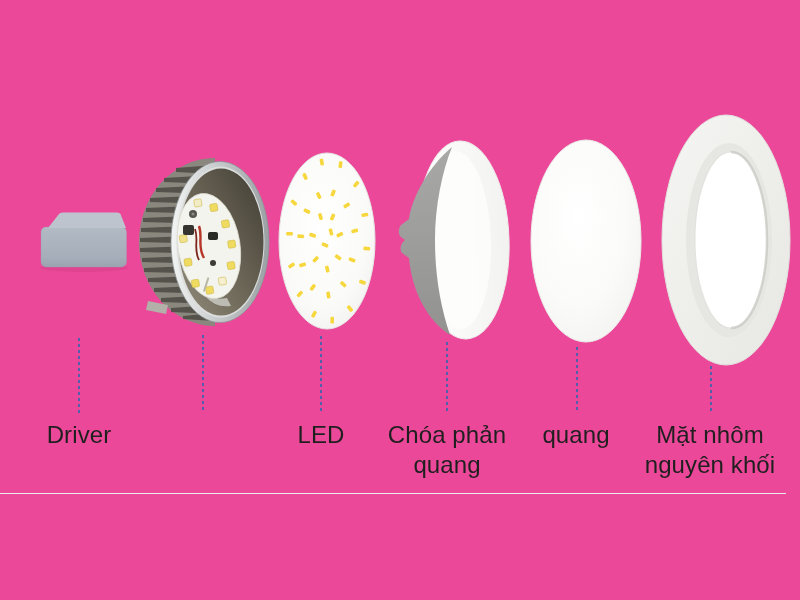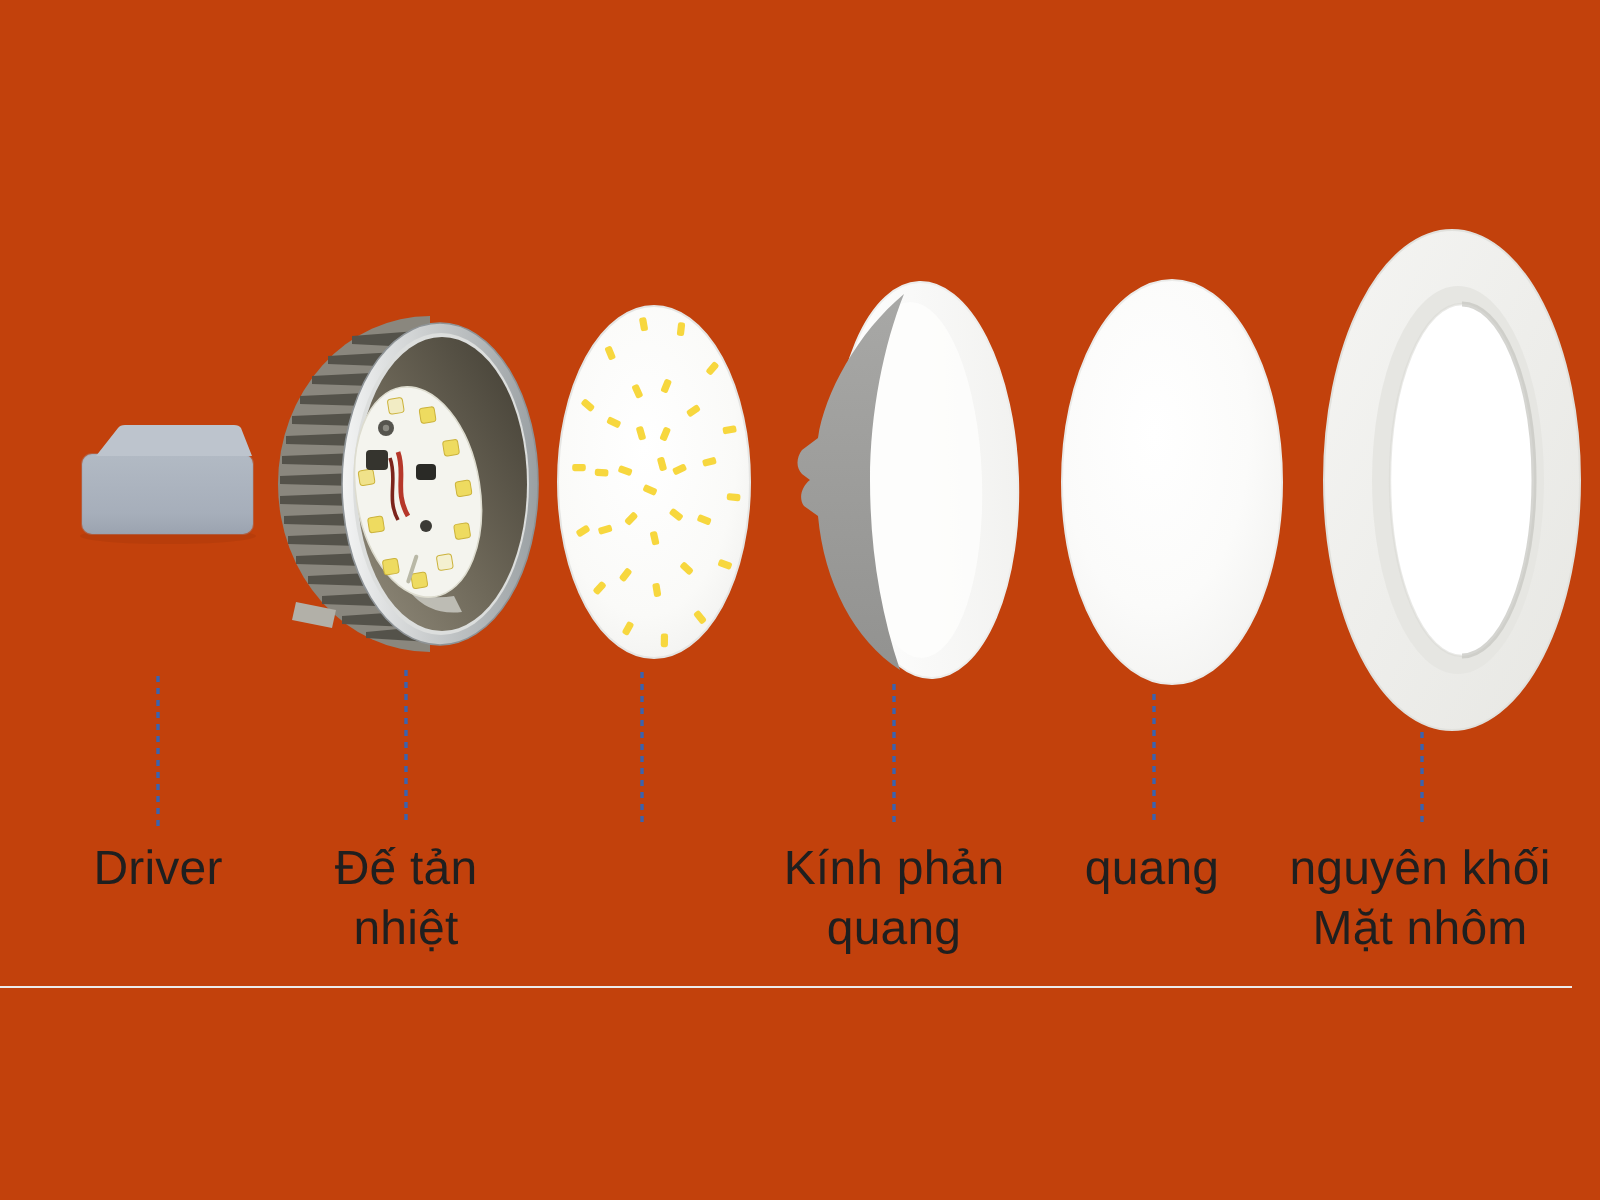--- a/index.html
+++ b/index.html
@@ -1,18 +1,18 @@
 <!DOCTYPE html>
 <html style="--leader-color: #3b63ae; --label-color: #1f1f1f;"><head>
 <meta charset="utf-8">
 <style>
   html,body{margin:0;padding:0}
   body{width:800px;height:600px;background:#ffffff;overflow:hidden;
        font-family:"Liberation Sans","DejaVu Sans",sans-serif;}
-  .stage{position:relative;width:800px;height:600px;background:#c2410c}
+  .stage{position:relative;width:800px;height:600px;background:#ec4899}
   svg.canvas{position:absolute;left:0;top:0;display:block}
   .fin{fill:#54524a}
   .leader{stroke:var(--leader-color,#3b63ae);stroke-width:1.7;stroke-dasharray:3 3;fill:none}
   .label{position:absolute;top:420px;text-align:center;font-size:24px;line-height:30px;
          font-weight:400;color:var(--label-color,#1f1f1f);letter-spacing:0.1px}
   .divider{position:absolute;top:493px;left:0;width:786px;height:1px;background:#ececec}
 </style>
 </head>
 <body>
 
@@ -180,32 +180,29 @@
       <line class="leader" x1="447" y1="342" x2="447" y2="413"></line>
       <line class="leader" x1="577" y1="347" x2="577" y2="413"></line>
       <line class="leader" x1="711" y1="366" x2="711" y2="413"></line>
     </g>
   </svg>
 
   <div class="label" style="left:29px;width:100px">
     <div>Driver</div>
     <div></div>
   </div>
-  <div class="label" style="left:153px;width:100px">
-    <div>Đế tản</div>
-    <div>nhiệt</div>
-  </div>
   <div class="label" style="left:271px;width:100px">
+    <div>LED</div>
   </div>
   <div class="label" style="left:386px;width:122px">
-    <div>Kính phản</div>
+    <div>Chóa phản</div>
     <div>quang</div>
   </div>
   <div class="label" style="left:516px;width:120px">
     <div>quang</div>
   </div>
   <div class="label" style="left:630px;width:160px">
+    <div>Mặt nhôm</div>
     <div>nguyên khối</div>
-    <div>Mặt nhôm</div>
   </div>
 
   <div class="divider"></div>
 </div>
 
 </body></html>

